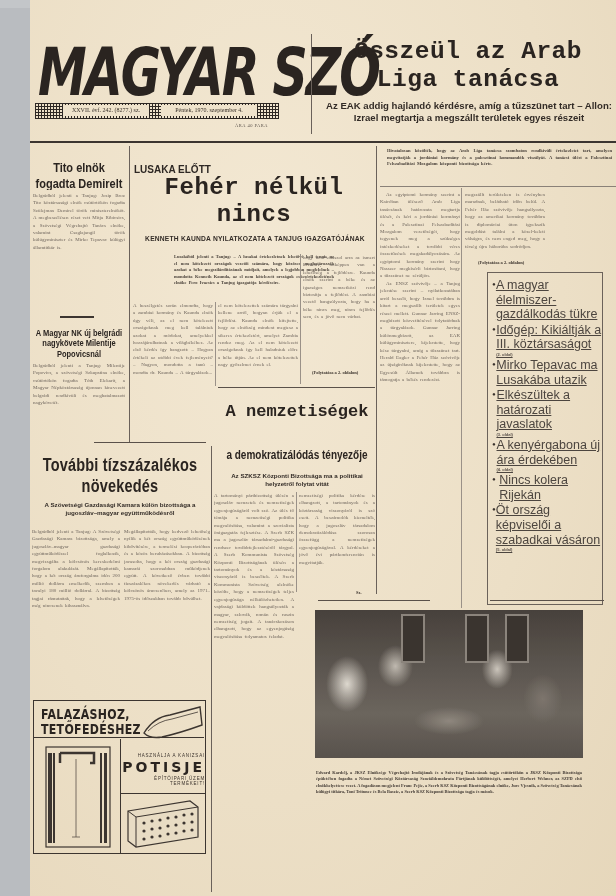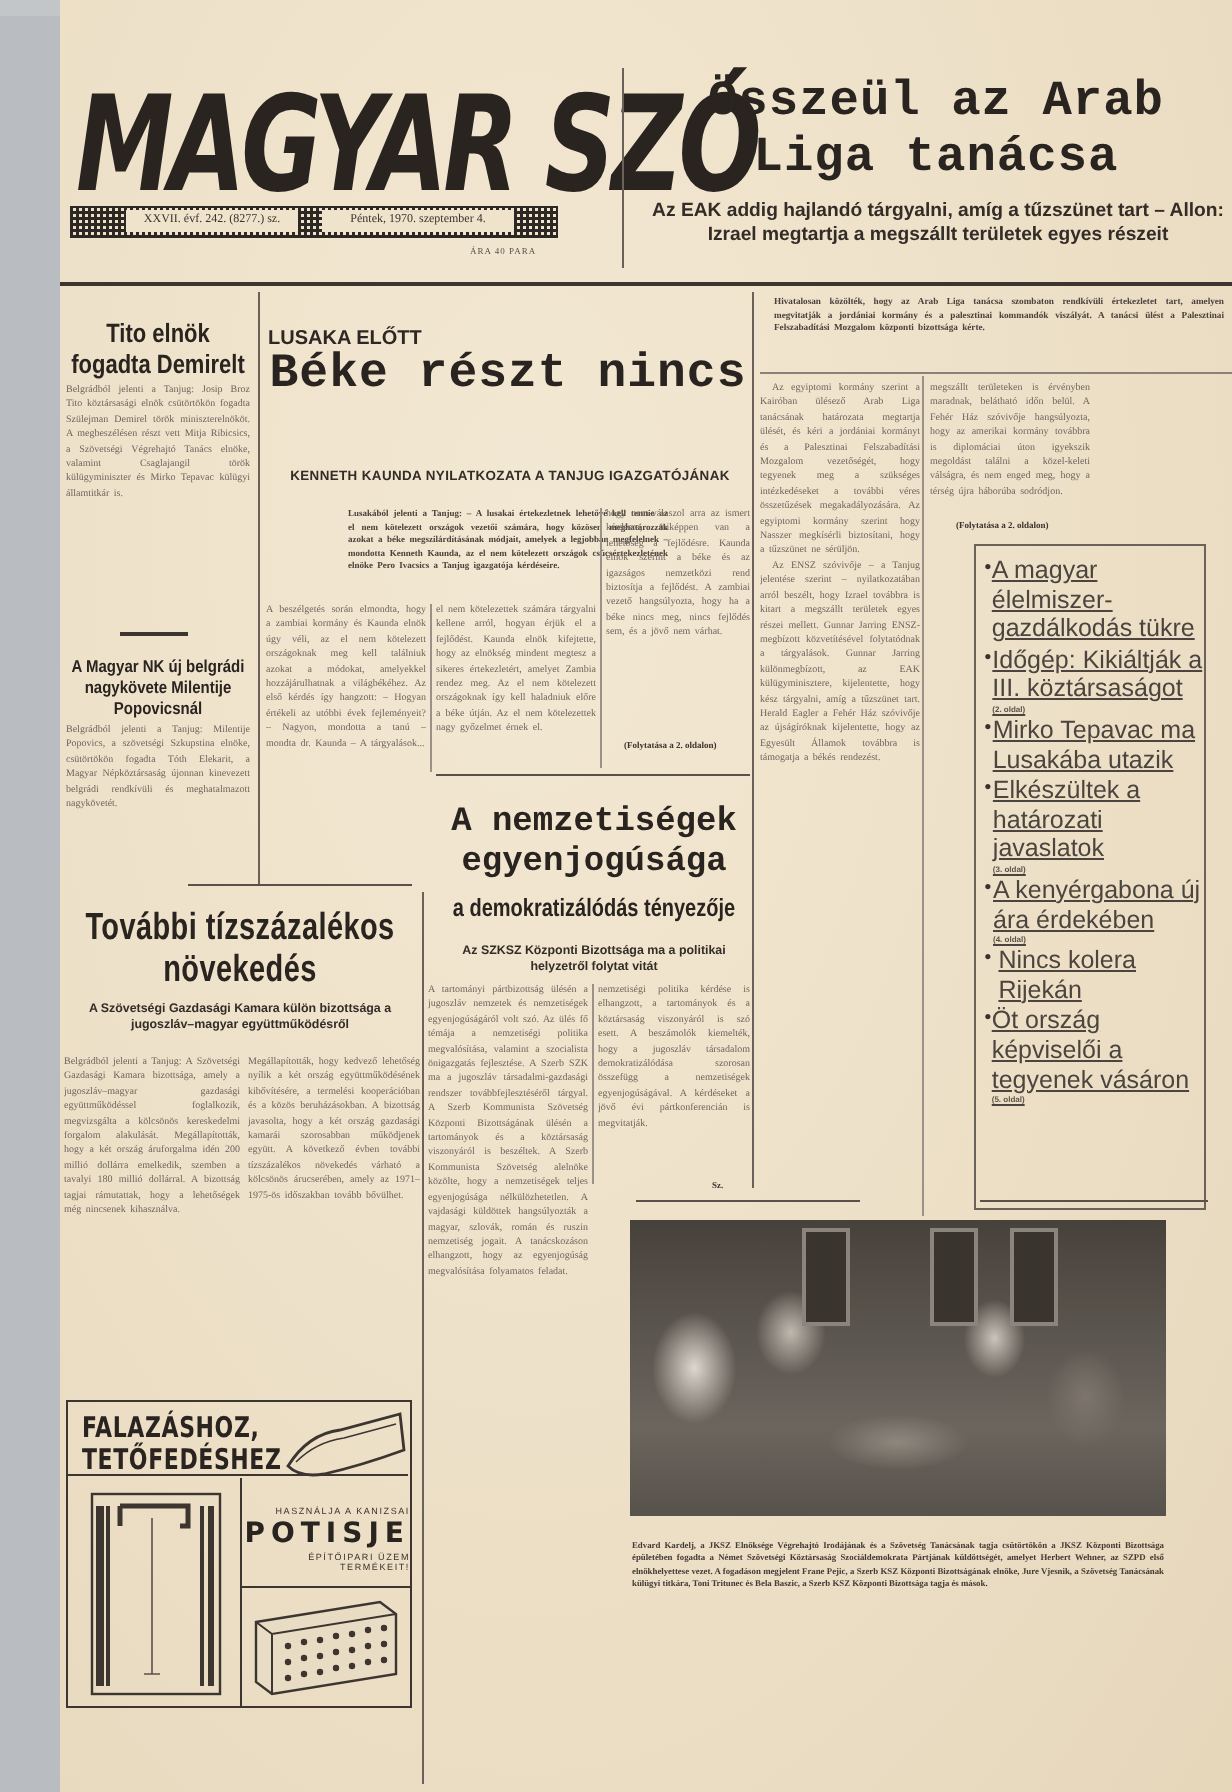--- a/index.html
+++ b/index.html
@@ -114,21 +114,21 @@
     <div class="meta-box" style="left:126px;width:96px;">Péntek, 1970. szeptember 4.</div>
   </div>
   <div class="price">ÁRA 40 PARA</div>
   <div class="rule-v" style="left:281px;top:34px;height:100px;"></div>
   <div class="rule-thick" style="left:0;top:141px;width:586px;"></div>
 
   <div class="abs hl-round" style="left:290px;top:38px;width:296px;font-size:24.5px;line-height:28px;">
     <div>Összeül az Arab</div>
     <div>Liga tanácsa</div>
   </div>
-  <div class="abs sub" style="left:292px;top:100px;width:294px;font-size:9.6px;line-height:11.5px;">Az EAK addig hajlandó tárgyalni, amíg a tűzszünet tart – Allon: Izrael megtartja a megszállt területek egyes részeit</div>
+  <div class="abs sub" style="left:292px;top:100px;width:294px;font-size:9.6px;line-height:11.5px;">Az EAK addig hajlandó kérdésre, amíg a tűzszünet tart – Allon: Izrael megtartja a megszállt területek egyes részeit</div>
 
   <div class="rule-v" style="left:346px;top:146px;height:448px;"></div>
   <div class="abs body-text dark" style="left:357px;top:148px;width:225px;height:40px;font-weight:bold;font-size:4.6px;line-height:6.6px;">Hivatalosan közölték, hogy az Arab Liga tanácsa szombaton rendkívüli értekezletet tart, amelyen megvitatják a jordániai kormány és a palesztinai kommandók viszályát. A tanácsi ülést a Palesztinai Felszabadítási Mozgalom központi bizottsága kérte.</div>
   <div class="rule-h" style="left:350px;top:186px;width:236px;background:#8a8178;"></div>
   <div class="abs body-text" style="left:350px;top:191px;width:80px;height:416px;">
     <p>Az egyiptomi kormány szerint a Kairóban ülésező Arab Liga tanácsának határozata megtartja ülését, és kéri a jordániai kormányt és a Palesztinai Felszabadítási Mozgalom vezetőségét, hogy tegyenek meg a szükséges intézkedéseket a további véres összetűzések megakadályozására. Az egyiptomi kormány szerint hogy Nasszer megkísérli biztosítani, hogy a tűzszünet ne sérüljön.</p>
     <p>Az ENSZ szóvivője – a Tanjug jelentése szerint – nyilatkozatában arról beszélt, hogy Izrael továbbra is kitart a megszállt területek egyes részei mellett. Gunnar Jarring ENSZ-megbízott közvetítésével folytatódnak a tárgyalások. Gunnar Jarring különmegbízott, az EAK külügyminisztere, kijelentette, hogy kész tárgyalni, amíg a tűzszünet tart. Herald Eagler a Fehér Ház szóvivője az újságíróknak kijelentette, hogy az Egyesült Államok továbbra is támogatja a békés rendezést.</p>
   </div>
   <div class="rule-v" style="left:431px;top:188px;height:420px;background:#9a9188;"></div>
   <div class="abs body-text" style="left:435px;top:191px;width:80px;height:62px;">megszállt területeken is érvényben maradnak, belátható időn belül. A Fehér Ház szóvivője hangsúlyozta, hogy az amerikai kormány továbbra is diplomáciai úton igyekszik megoldást találni a közel-keleti válságra, és nem enged meg, hogy a térség újra háborúba sodródjon.</div>
@@ -155,49 +155,48 @@
       <div class="index-item">
           <span class="index-bullet">•</span>
           <span class="index-label"><span>A kenyérgabona új ára érdekében</span><span class="index-page">(4. oldal)</span></span>
         </div>
       <div class="index-item">
           <span class="index-bullet">•</span>
           <span class="index-label"><span>Nincs kolera Rijekán</span><span class="index-page"></span></span>
         </div>
       <div class="index-item">
           <span class="index-bullet">•</span>
-          <span class="index-label"><span>Öt ország képviselői a tegyenek vásáron</span><span class="index-page">(5. oldal)</span></span>
+          <span class="index-label"><span>Öt ország képviselői a szabadkai vásáron</span><span class="index-page">(5. oldal)</span></span>
         </div>
     </div>
   </div>
 
   <div class="rule-v" style="left:99px;top:146px;height:296px;"></div>
   <div class="abs hl-cond" style="left:2px;top:160px;width:94px;font-size:11px;line-height:13px;transform:scaleY(1.2);">Tito elnök fogadta Demirelt</div>
   <div class="abs body-text" style="left:3px;top:192px;width:92px;height:122px;">Belgrádból jelenti a Tanjug: Josip Broz Tito köztársasági elnök csütörtökön fogadta Szülejman Demirel török miniszterelnököt. A megbeszélésen részt vett Mitja Ribicsics, a Szövetségi Végrehajtó Tanács elnöke, valamint Csaglajangil török külügyminiszter és Mirko Tepavac külügyi államtitkár is.</div>
   <div class="rule-h" style="left:30px;top:316px;width:34px;height:2px;background:#3c3530;"></div>
   <div class="abs hl-cond" style="left:2px;top:328px;width:94px;font-size:7.5px;line-height:9px;transform:scaleY(1.15);">A Magyar NK új belgrádi nagykövete Milentije Popovicsnál</div>
   <div class="abs body-text" style="left:3px;top:362px;width:92px;height:78px;">Belgrádból jelenti a Tanjug: Milentije Popovics, a szövetségi Szkupstina elnöke, csütörtökön fogadta Tóth Elekarit, a Magyar Népköztársaság újonnan kinevezett belgrádi rendkívüli és meghatalmazott nagykövetét.</div>
 
   <div class="abs" style="left:104px;top:164px;font-family:'Liberation Sans',sans-serif;font-weight:bold;font-size:10px;color:#2e2824;">LUSAKA ELŐTT</div>
   <div class="abs hl-round" style="left:102px;top:174px;width:244px;font-size:24px;line-height:27px;">
-    <div>Béke részt nincs</div>
+    <div>Fehér nélkül nincs</div>
   </div>
   <div class="abs sub" style="left:104px;top:235px;width:242px;font-size:6.7px;letter-spacing:0.2px;">KENNETH KAUNDA NYILATKOZATA A TANJUG IGAZGATÓJÁNAK</div>
   <div class="abs body-text dark" style="left:144px;top:254px;width:160px;height:46px;font-weight:bold;font-size:4.5px;line-height:6.5px;">Lusakából jelenti a Tanjug: – A lusakai értekezletnek lehetővé kell tennie az el nem kötelezett országok vezetői számára, hogy közösen meghatározzák azokat a béke megszilárdításának módjait, amelyek a legjobban megfelelnek – mondotta Kenneth Kaunda, az el nem kötelezett országok csúcsértekezletének elnöke Pero Ivacsics a Tanjug igazgatója kérdéseire.</div>
   <div class="abs body-text" style="left:103px;top:302px;width:80px;height:148px;">A beszélgetés során elmondta, hogy a zambiai kormány és Kaunda elnök úgy véli, az el nem kötelezett országoknak meg kell találniuk azokat a módokat, amelyekkel hozzájárulhatnak a világbékéhez. Az első kérdés így hangzott: – Hogyan értékeli az utóbbi évek fejleményeit? – Nagyon, mondotta a tanú – mondta dr. Kaunda – A tárgyalások...</div>
   <div class="rule-v" style="left:185px;top:302px;height:84px;background:#9a9188;"></div>
   <div class="abs body-text" style="left:188px;top:302px;width:80px;height:82px;">el nem kötelezettek számára tárgyalni kellene arról, hogyan érjük el a fejlődést. Kaunda elnök kifejtette, hogy az elnökség mindent megtesz a sikeres értekezletért, amelyet Zambia rendez meg. Az el nem kötelezett országoknak így kell haladniuk előre a béke útján. Az el nem kötelezettek nagy győzelmet érnek el.</div>
   <div class="rule-v" style="left:270px;top:254px;height:130px;background:#9a9188;"></div>
   <div class="abs body-text" style="left:273px;top:254px;width:72px;height:112px;">hogy nem-válaszol arra az ismert kérdésre, miképpen van a lehetőség a fejlődésre. Kaunda elnök szerint a béke és az igazságos nemzetközi rend biztosítja a fejlődést. A zambiai vezető hangsúlyozta, hogy ha a béke nincs meg, nincs fejlődés sem, és a jövő nem várhat.</div>
   <div class="abs sign" style="left:282px;top:370px;">(Folytatása a 2. oldalon)</div>
   <div class="rule-h" style="left:188px;top:387px;width:157px;"></div>
 
   <div class="abs hl-round" style="left:186px;top:402px;width:162px;font-size:17px;line-height:20px;letter-spacing:0;">
     <div>A nemzetiségek</div>
-    <div>egyenjogúsága</div>
   </div>
   <div class="abs hl-cond" style="left:186px;top:448px;width:162px;font-size:10px;line-height:12px;transform:scaleY(1.25);">a demokratizálódás tényezője</div>
   <div class="abs sub" style="left:190px;top:472px;width:154px;font-size:6.2px;line-height:8px;">Az SZKSZ Központi Bizottsága ma a politikai helyzetről folytat vitát</div>
   <div class="abs body-text" style="left:184px;top:492px;width:80px;height:398px;">A tartományi pártbizottság ülésén a jugoszláv nemzetek és nemzetiségek egyenjogúságáról volt szó. Az ülés fő témája a nemzetiségi politika megvalósítása, valamint a szocialista önigazgatás fejlesztése. A Szerb SZK ma a jugoszláv társadalmi-gazdasági rendszer továbbfejlesztéséről tárgyal. A Szerb Kommunista Szövetség Központi Bizottságának ülésén a tartományok és a köztársaság viszonyáról is beszéltek. A Szerb Kommunista Szövetség alelnöke közölte, hogy a nemzetiségek teljes egyenjogúsága nélkülözhetetlen. A vajdasági küldöttek hangsúlyozták a magyar, szlovák, román és ruszin nemzetiség jogait. A tanácskozáson elhangzott, hogy az egyenjogúság megvalósítása folyamatos feladat.</div>
   <div class="rule-v" style="left:266px;top:492px;height:100px;background:#9a9188;"></div>
   <div class="abs body-text" style="left:269px;top:492px;width:76px;height:96px;">nemzetiségi politika kérdése is elhangzott, a tartományok és a köztársaság viszonyáról is szó esett. A beszámolók kiemelték, hogy a jugoszláv társadalom demokratizálódása szorosan összefügg a nemzetiségek egyenjogúságával. A kérdéseket a jövő évi pártkonferencián is megvitatják.</div>
   <div class="abs sign" style="left:326px;top:590px;">Sz.</div>
   <div class="rule-h" style="left:288px;top:600px;width:112px;"></div>
   <div class="rule-h" style="left:460px;top:600px;width:114px;"></div>
 

